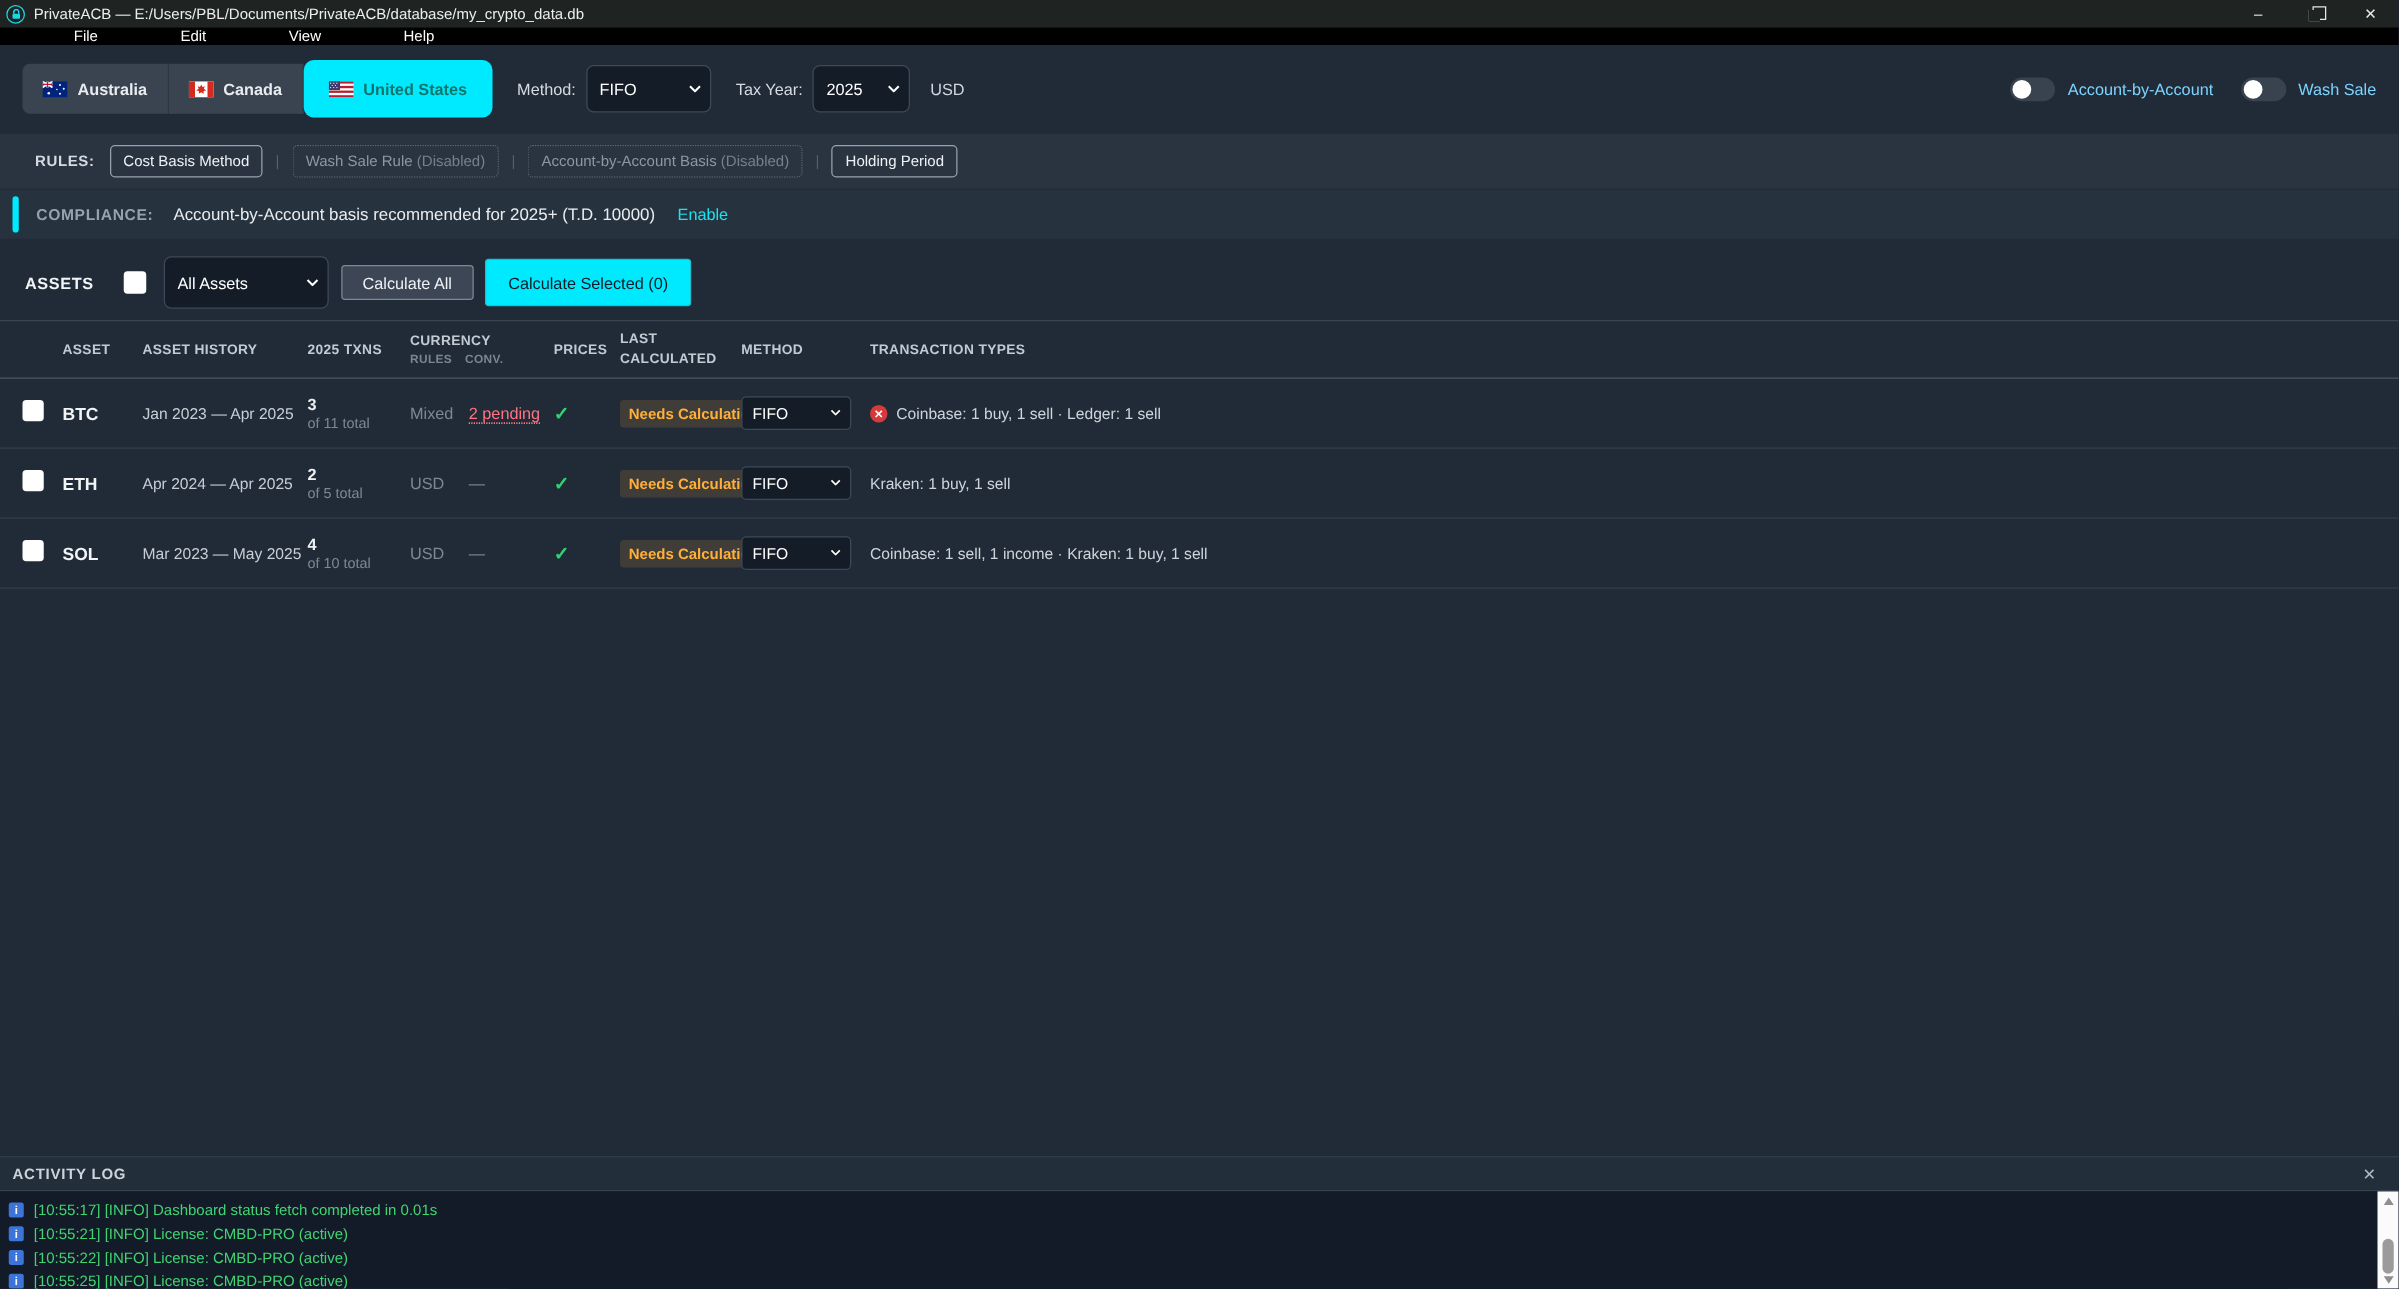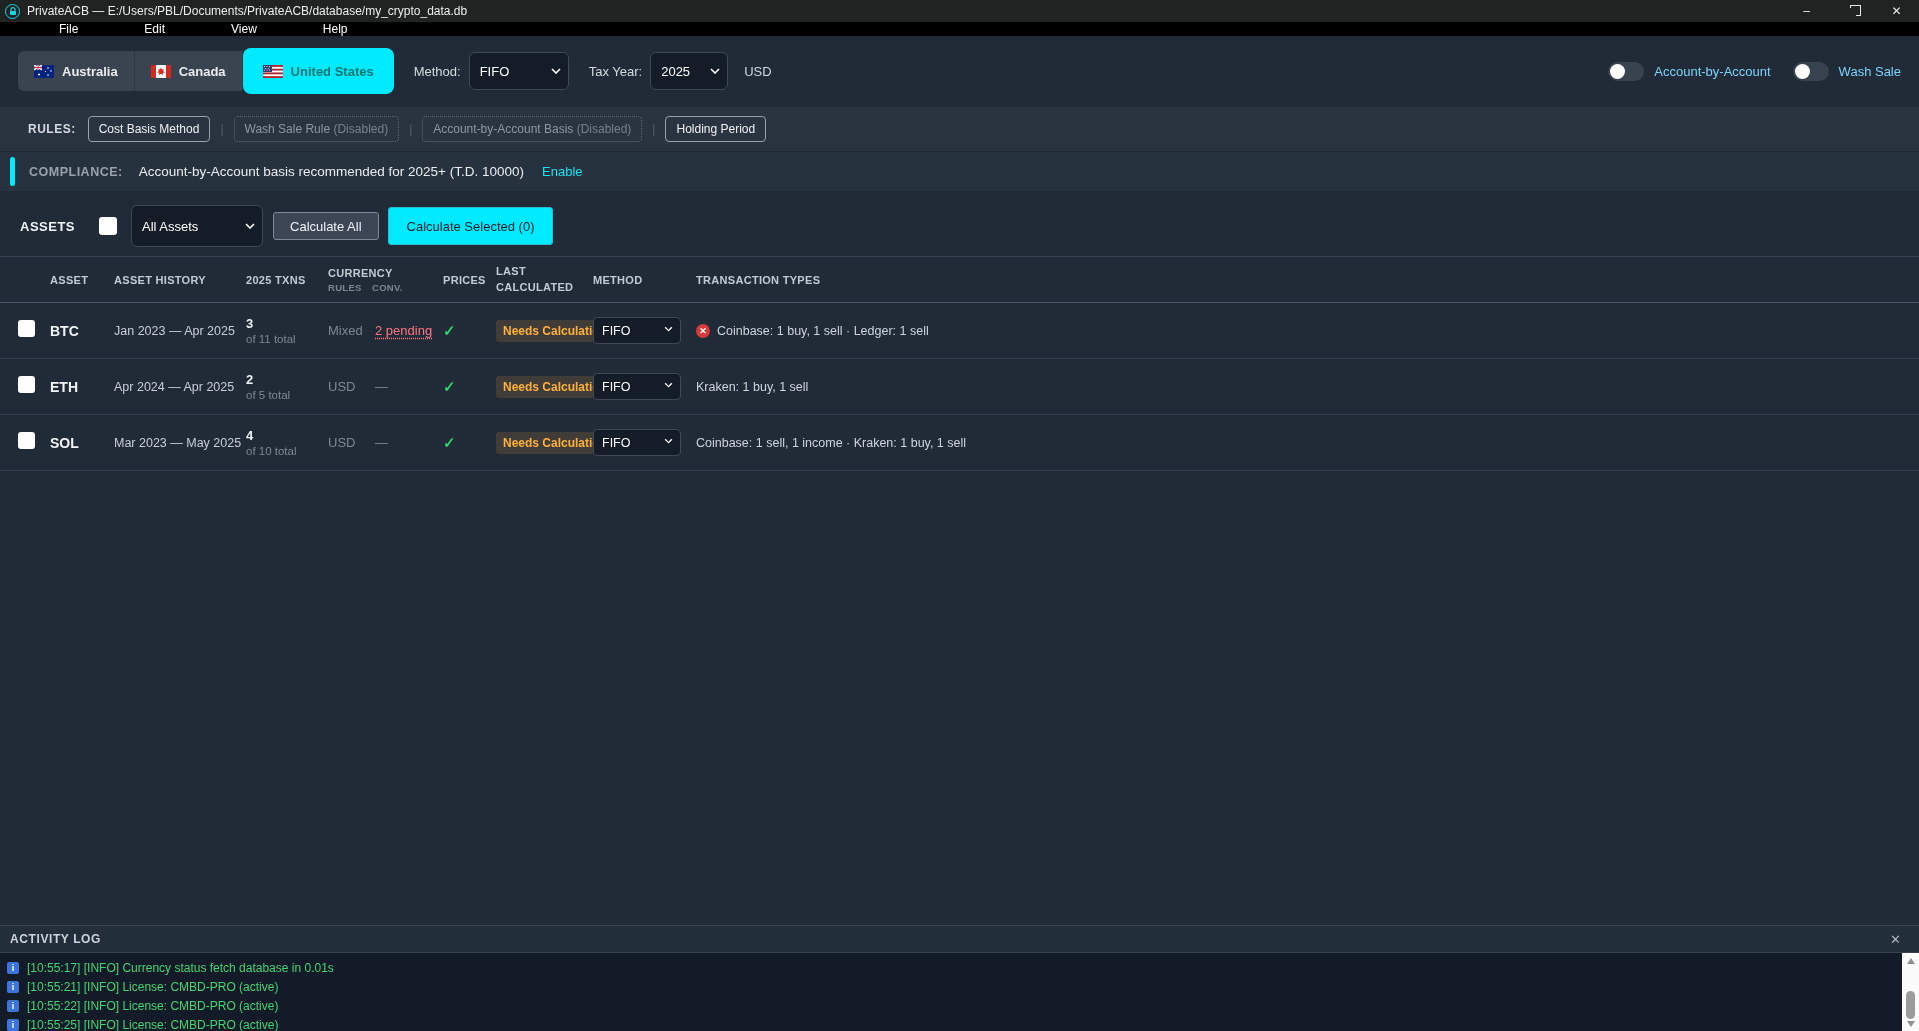--- a/index.html
+++ b/index.html
@@ -365,21 +365,21 @@
   </div>
 
   <div class="log-panel">
     <div class="log-header">
       <span class="log-title">ACTIVITY LOG</span>
       <span class="log-close">✕</span>
     </div>
     <div class="log-content">
       <div class="log-line">
         <span class="info-icon">i</span>
-        <span class="log-text">[10:55:17] [INFO] Currency status fetch database in 0.01s</span>
+        <span class="log-text">[10:55:17] [INFO] Dashboard status fetch completed in 0.01s</span>
       </div>
       <div class="log-line">
         <span class="info-icon">i</span>
         <span class="log-text">[10:55:21] [INFO] License: CMBD-PRO (active)</span>
       </div>
       <div class="log-line">
         <span class="info-icon">i</span>
         <span class="log-text">[10:55:22] [INFO] License: CMBD-PRO (active)</span>
       </div>
       <div class="log-line">

